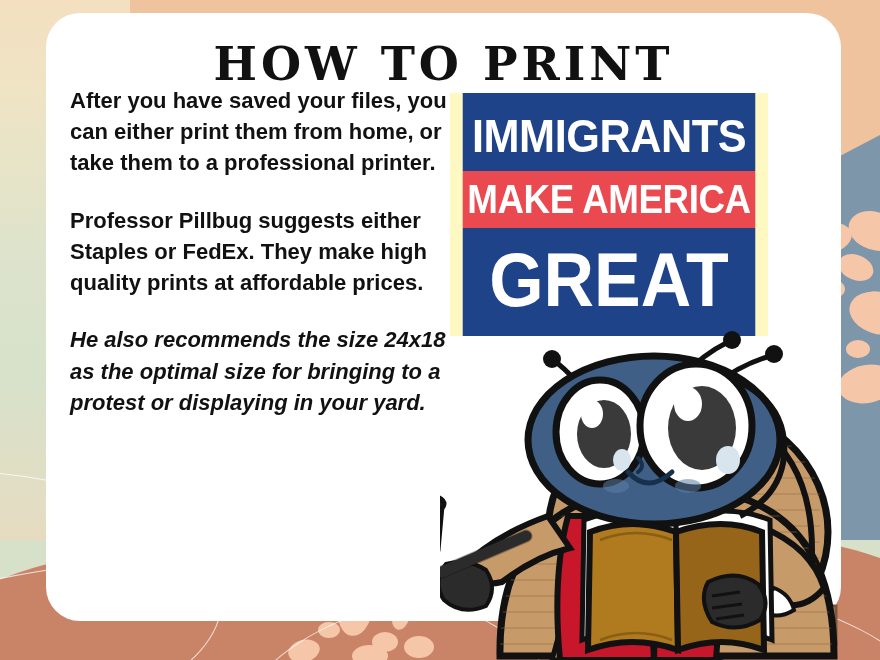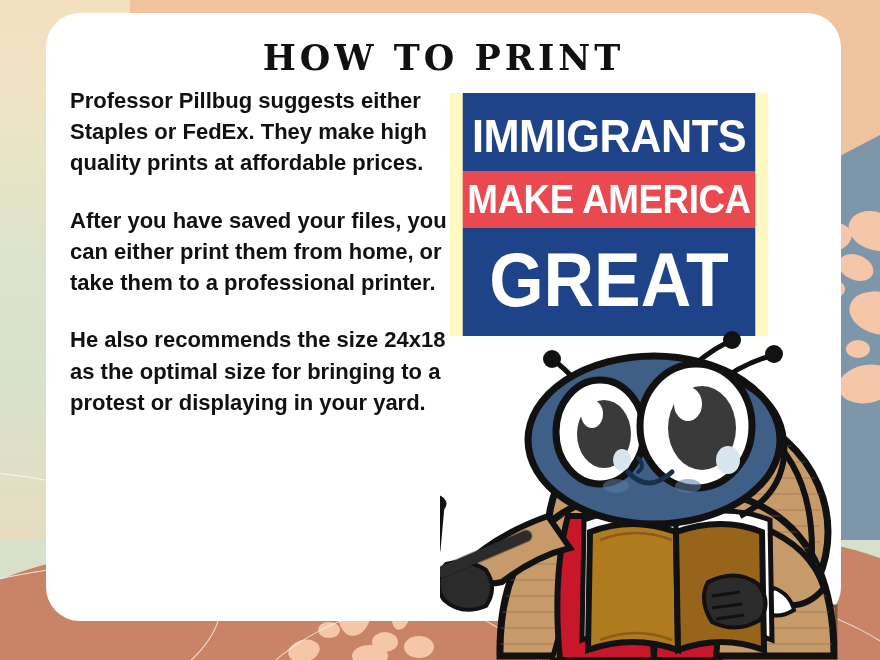--- a/index.html
+++ b/index.html
@@ -54,33 +54,33 @@
   .blob{position:absolute;background:#F6C6A9;border-radius:50%;}
 
   
   .card{
     position:absolute;left:46px;top:13px;width:795px;height:608px;
     background:#FFFFFF;border-radius:34px;overflow:hidden;
   }
   .card-title{
     position:absolute;left:0;top:24px;width:795px;text-align:center;
     font-family:"DejaVu Serif", serif;
-    font-weight:700;font-size:35px;letter-spacing:4px;color:#111111;
+    font-weight:700;font-size:46px;letter-spacing:4px;color:#111111;
     white-space:nowrap;
   }
 
   .card-body{
     position:absolute;left:24px;top:72px;width:380px;
   }
   .para{
     font-family:"Liberation Sans", sans-serif;
     font-weight:700;font-size:22px;line-height:1.42;color:#111111;
     margin:0 0 26px 0;
   }
-  .para:last-child{margin-bottom:4px;}
+  .para:last-child{margin-bottom:4px;font-style:italic;}
 
   
   .poster{
     position:absolute;left:404px;top:80px;width:318px;height:243px;
     background:#fef9c3;overflow:hidden;
     display:flex;flex-direction:column;
   }
   .poster-band{
     display:flex;align-items:center;justify-content:center;
     font-family:"Liberation Sans", sans-serif;
@@ -130,22 +130,22 @@
 
   <div class="hairline" style="left:-200px;top:560px;width:760px;height:300px;border-width:1.5px;"></div>
   <div class="hairline" style="left:240px;top:575px;width:700px;height:300px;border-width:1.5px;"></div>
   <div class="hairline" style="left:-340px;top:470px;width:560px;height:260px;border-width:1.5px;"></div>
 
   <div class="card">
 
     <div class="card-title">HOW TO PRINT</div>
 
     <div class="card-body">
+      <p class="para">After you have saved your files, you can either print them from home, or take them to a professional printer.</p>
       <p class="para">Professor Pillbug suggests either Staples or FedEx. They make high quality prints at affordable prices.</p>
-      <p class="para">After you have saved your files, you can either print them from home, or take them to a professional printer.</p>
       <p class="para">He also recommends the size 24x18 as the optimal size for bringing to a protest or displaying in your yard.</p>
     </div>
 
     <div class="poster">
       <div class="poster-band band-1">IMMIGRANTS</div>
       <div class="poster-band band-2">MAKE AMERICA</div>
       <div class="poster-band band-3">GREAT</div>
     </div>
   </div>
 

